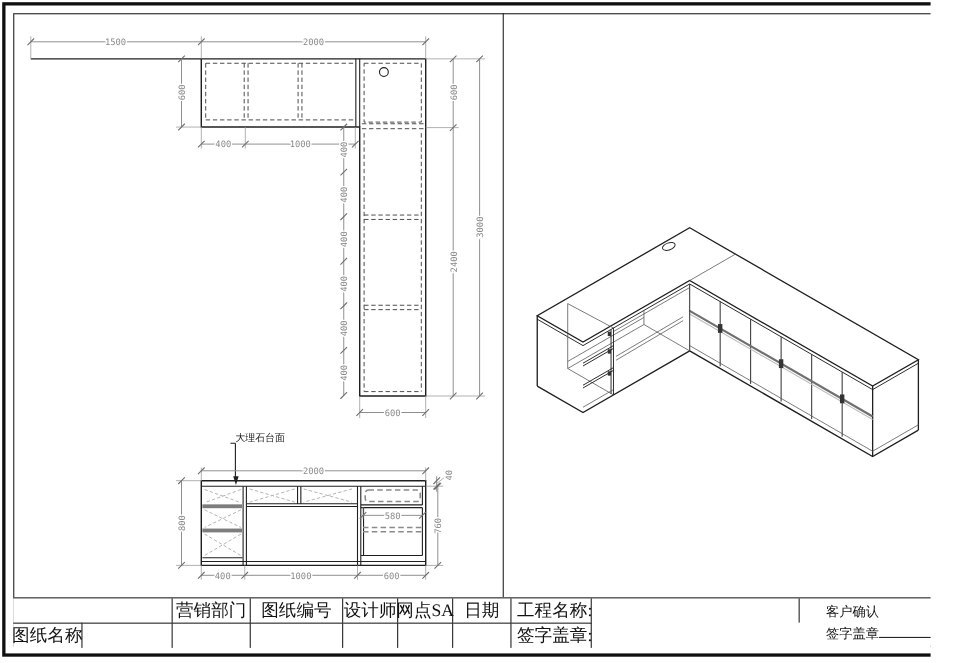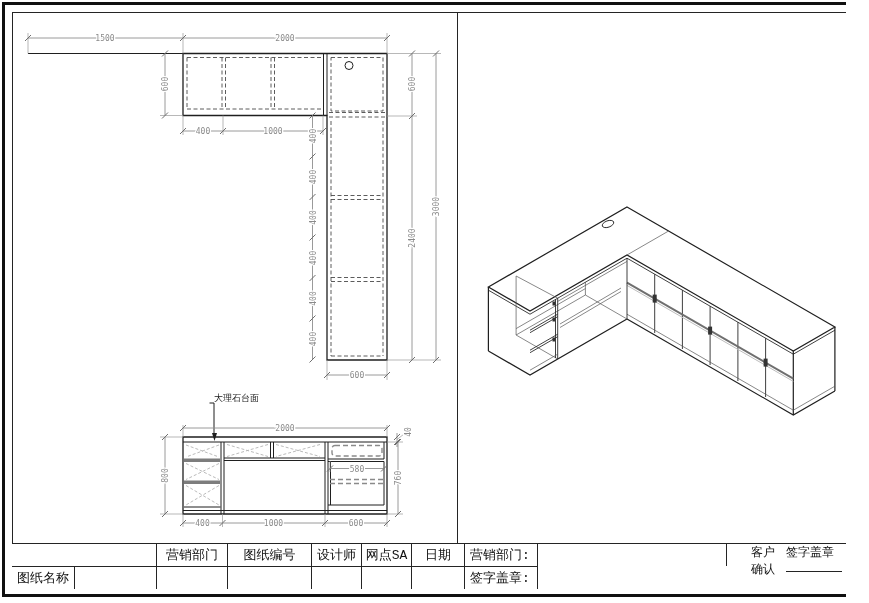--- a/index.html
+++ b/index.html
@@ -30,26 +30,26 @@
   .iso-heavy{stroke:#1f1f1f;stroke-width:1.2;fill:none;}
   .iso-lt{stroke:#555;stroke-width:0.7;fill:none;}
   .iso-rail{stroke:#6f6f6f;stroke-width:2;fill:none;}
   .iso-rail2{stroke:#bdbdbd;stroke-width:1;fill:none;}
   
   .titleblock{position:absolute;left:12px;top:543px;width:843px;height:45px;
         display:grid;grid-template-columns:63px 82px 71px 84px 50px 50px 53px 73px 189px 128px;
         grid-template-rows:22px 23px;border-top:1px solid #242424;box-sizing:content-box;
         background:#fff;color:#111;}
   .tb-cell{box-sizing:border-box;border-right:1px solid #242424;
-        font-size:13px;display:flex;align-items:center;justify-content:center;
-        white-space:nowrap;overflow:visible;font-family:Liberation Mono, monospace;}
+        font-size:16px;display:flex;align-items:center;justify-content:center;
+        white-space:nowrap;overflow:visible;}
   .tb-cell.r2{border-top:1px solid #242424;}
   .tb-cell.left{justify-content:flex-start;padding-left:5px;}
   .tb-cell.val{justify-content:flex-start;padding-left:40px;}
-  .confirm-cell{box-sizing:border-box;display:flex;flex-direction:row;
+  .confirm-cell{box-sizing:border-box;display:flex;flex-direction:column;
         justify-content:center;gap:3px;padding-left:24px;font-size:12px;border-right:none;}
   .sig-line{display:inline-block;width:56px;border-bottom:1px solid #242424;height:10px;}
 </style>
 </head>
 <body>
 
 <div class="page">
   <div class="outer-border"></div>
   <div class="inner-border"></div>
   <div class="panel-divider"></div>
@@ -231,21 +231,21 @@
   </svg>
 
   <div class="titleblock">
 
     <div class="tb-cell" style="grid-column:1/3;grid-row:1"></div>
     <div class="tb-cell" style="grid-column:3;grid-row:1">营销部门</div>
     <div class="tb-cell" style="grid-column:4;grid-row:1">图纸编号</div>
     <div class="tb-cell" style="grid-column:5;grid-row:1">设计师</div>
     <div class="tb-cell" style="grid-column:6;grid-row:1">网点SA</div>
     <div class="tb-cell" style="grid-column:7;grid-row:1">日期</div>
-    <div class="tb-cell left" style="grid-column:8;grid-row:1">营销部门:</div>
+    <div class="tb-cell left" style="grid-column:8;grid-row:1">工程名称:</div>
     <div class="tb-cell" style="grid-column:9;grid-row:1"></div>
     <div class="confirm-cell" style="grid-column:10;grid-row:1/3">
       <div>客户确认</div>
       <div><span>签字盖章</span><span class="sig-line"></span></div>
     </div>
 
     <div class="tb-cell r2" style="grid-column:1;grid-row:2">图纸名称</div>
     <div class="tb-cell r2" style="grid-column:2;grid-row:2"></div>
     <div class="tb-cell r2" style="grid-column:3;grid-row:2"></div>
     <div class="tb-cell r2" style="grid-column:4;grid-row:2"></div>

